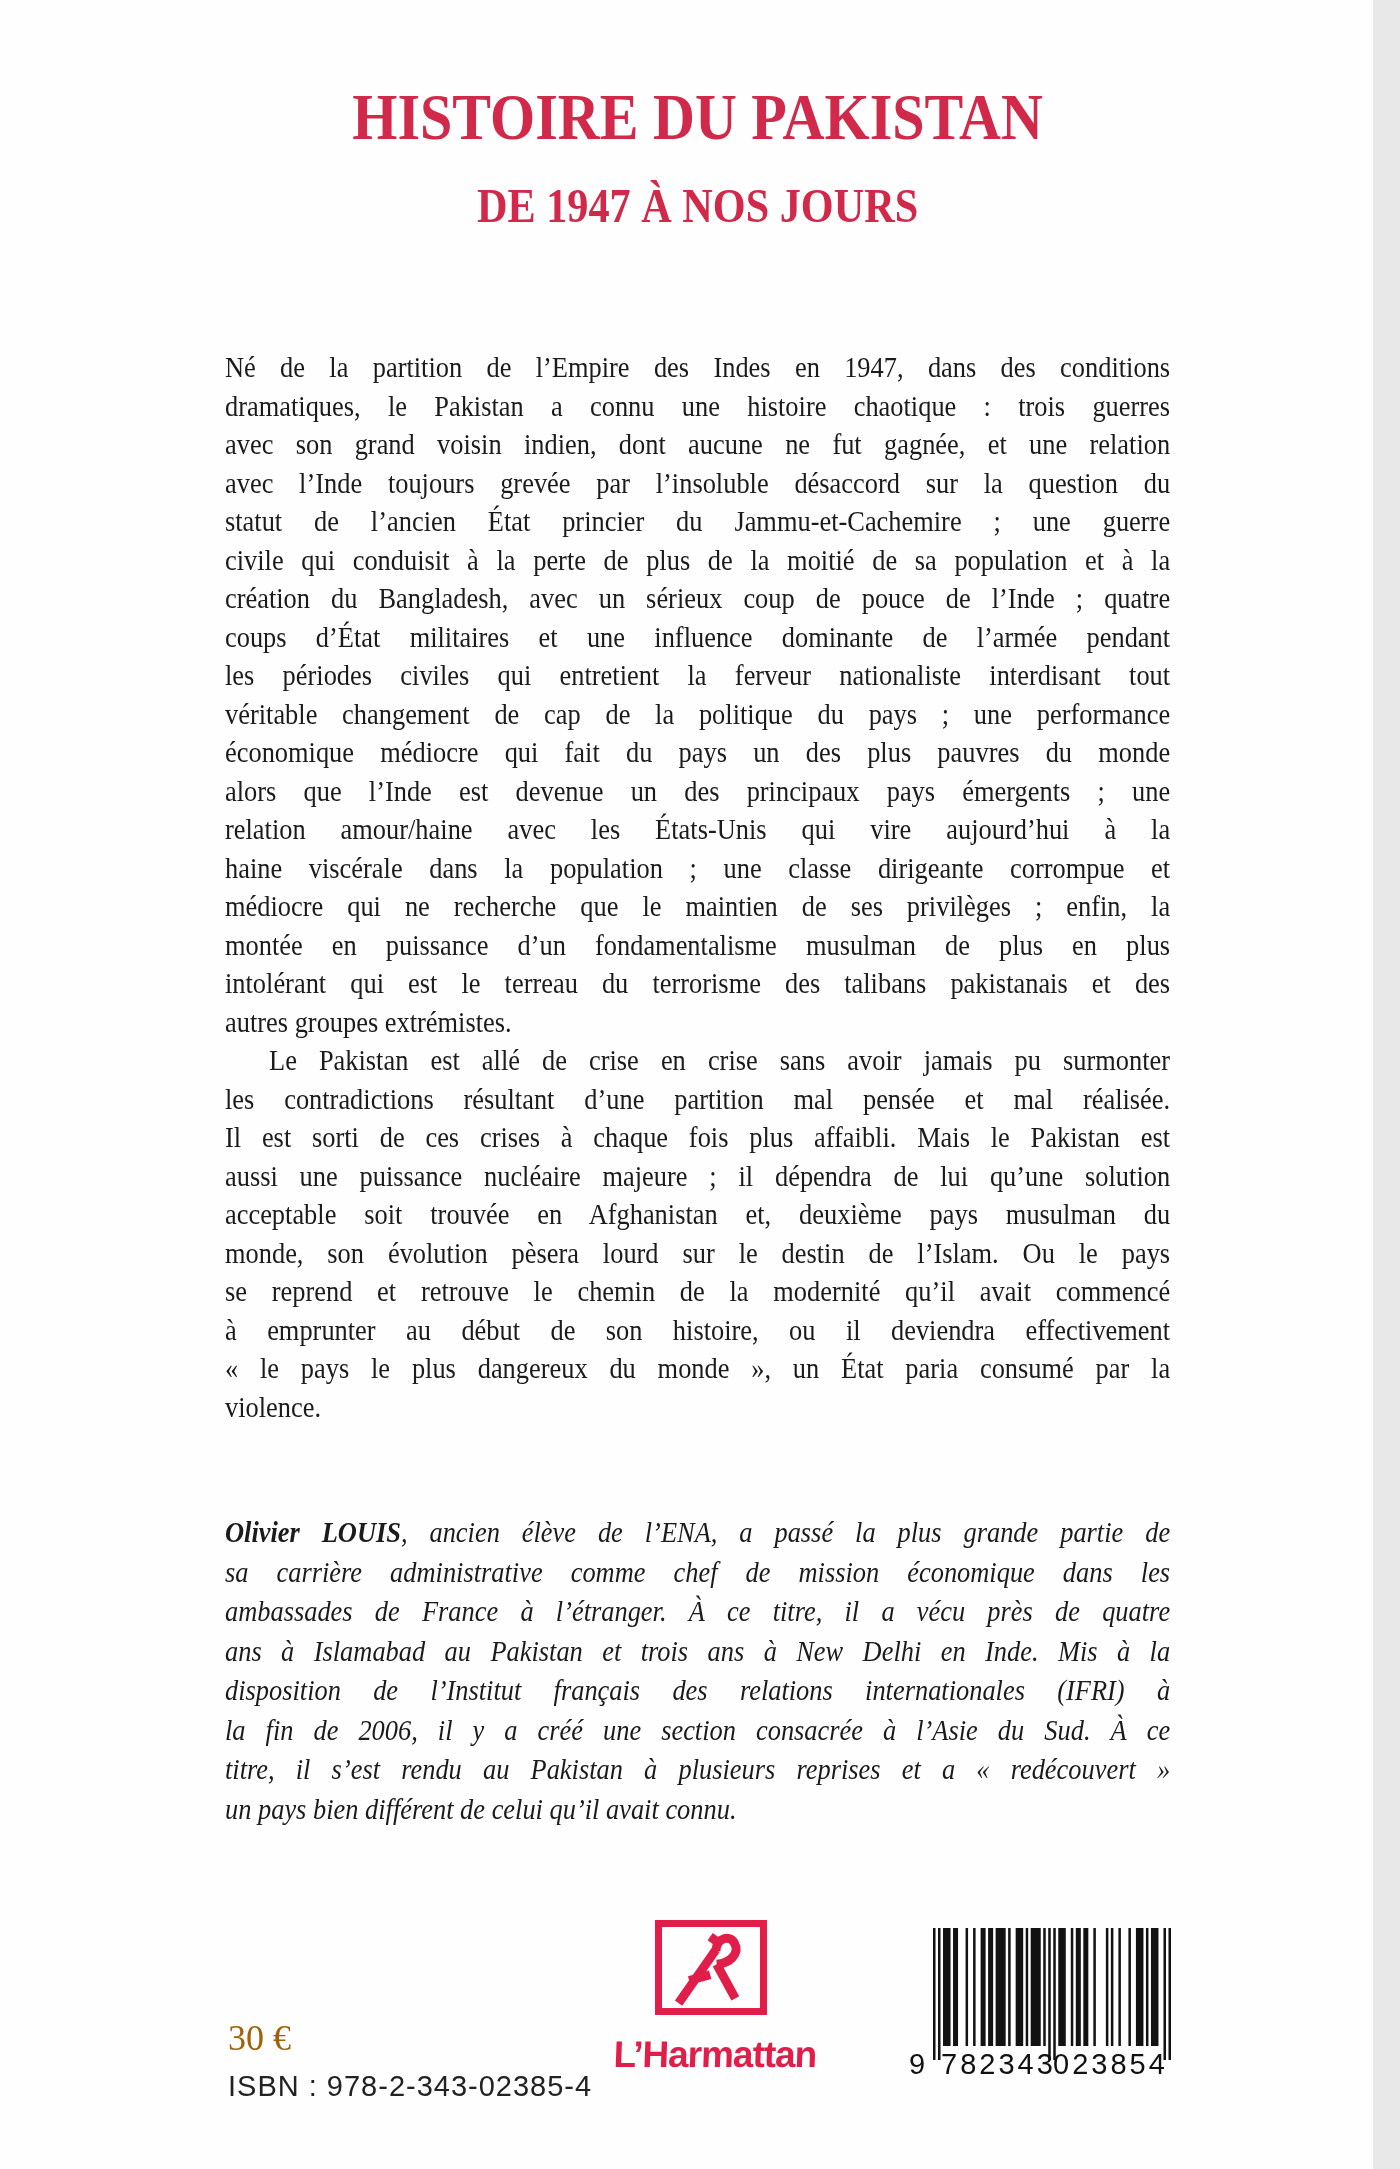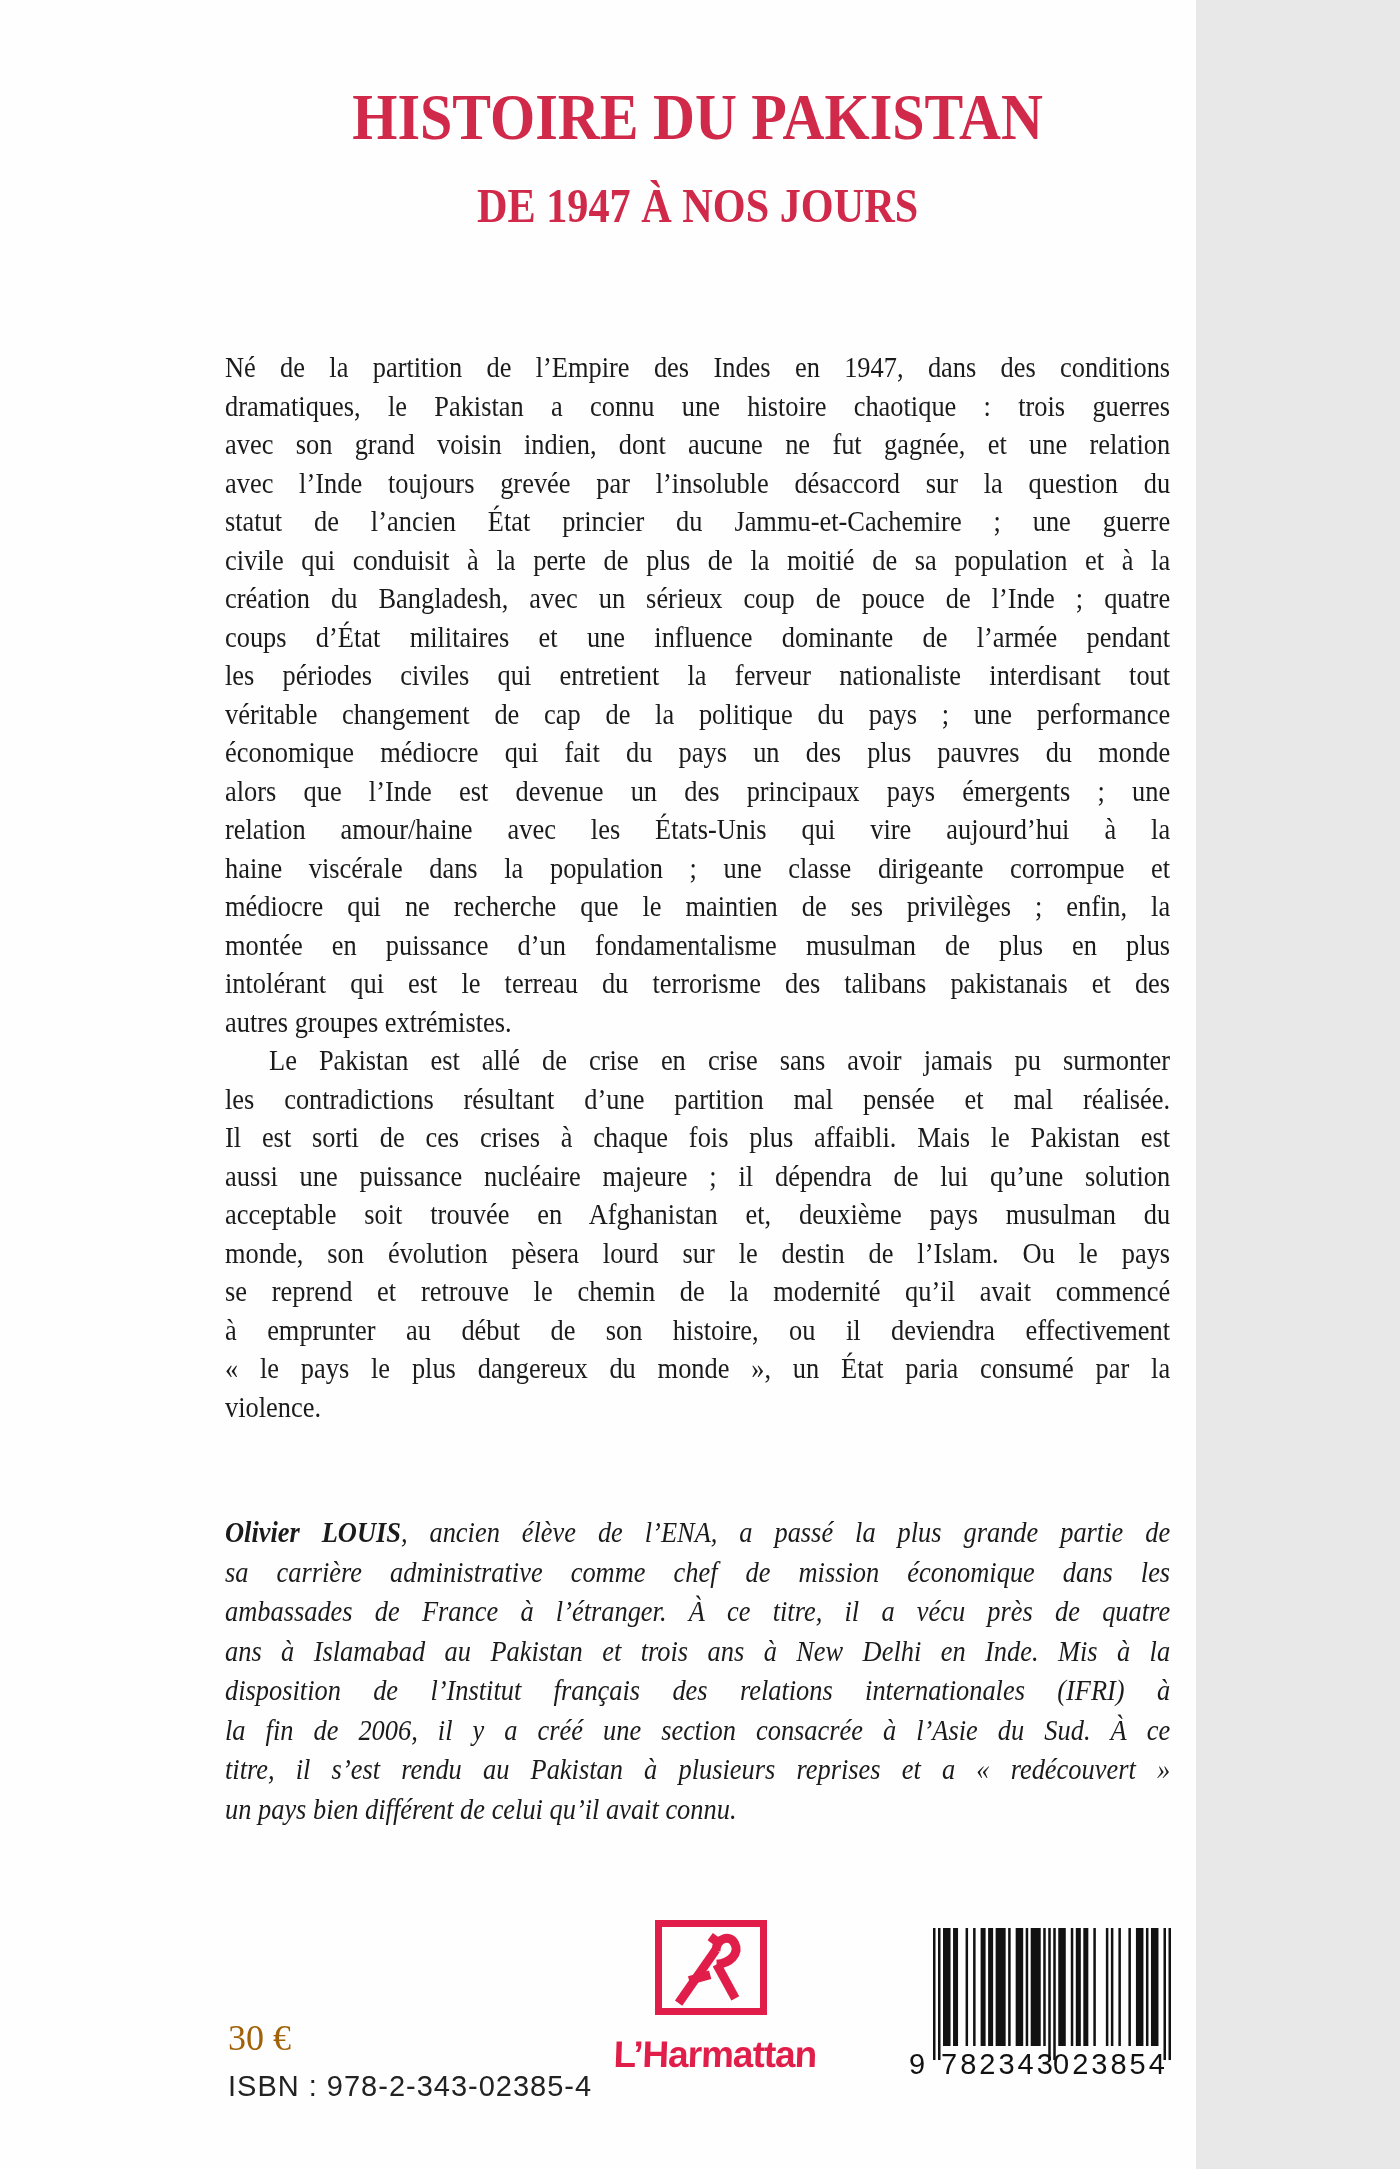--- a/index.html
+++ b/index.html
@@ -1,17 +1,17 @@
 <!DOCTYPE html>
 <html style="--red-title: #d0294a; --red-brand: #e01e49;"><head>
 <meta charset="utf-8">
 <style>
   html,body{margin:0;padding:0;background:#e8e8e8;}
   .page{
-    position:relative;width:1196px;height:2169px;background:#fefefe;
+    position:relative;width:1373px;height:2169px;background:#fefefe;
     overflow:hidden;font-family:"Liberation Serif",serif;color:#1b1b1b;
   }
   .column{
     position:absolute;left:225px;top:0;width:1074px;
     transform:scaleX(0.88);transform-origin:0 0;
   }
   .title1{
     margin-top:84px;text-align:center;font-weight:bold;font-size:66px;
     line-height:1;color:var(--red-title,#d0294a);
   }

